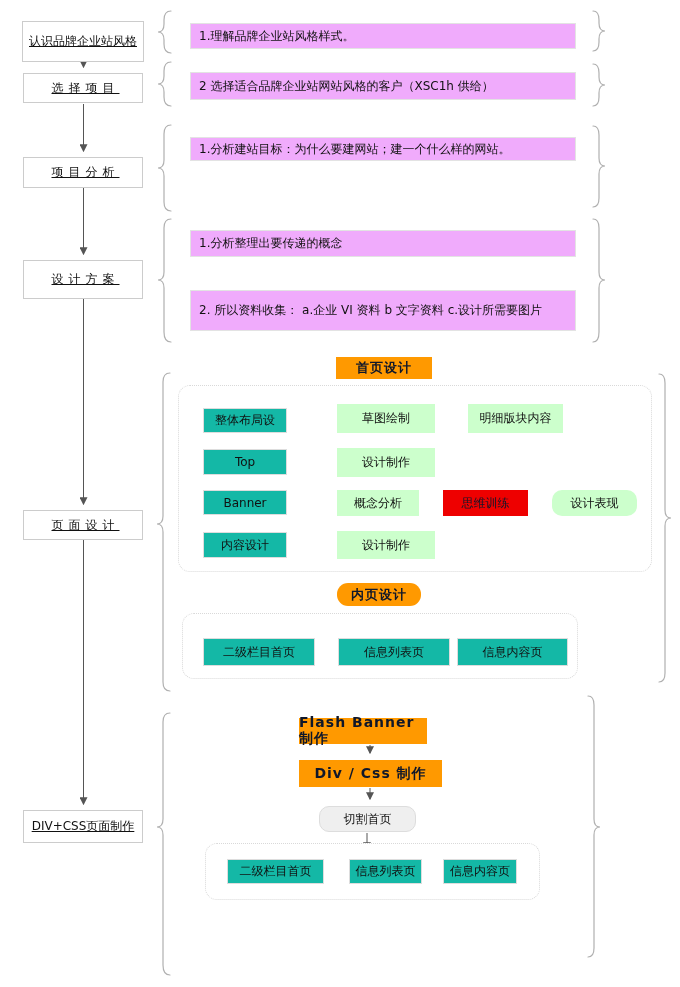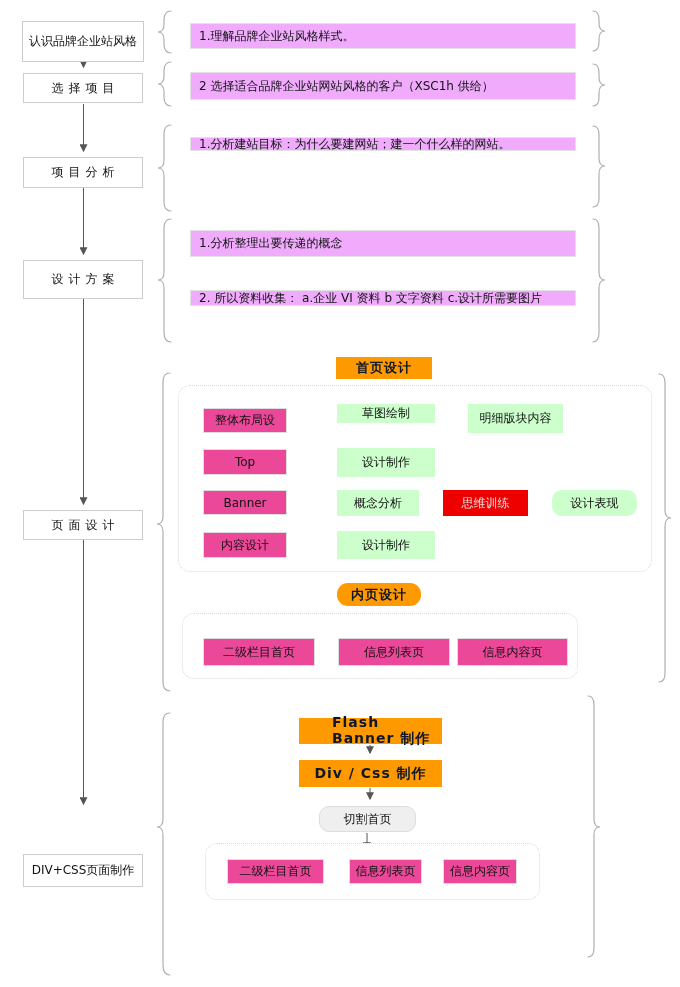--- a/index.html
+++ b/index.html
@@ -1,36 +1,36 @@
 <!DOCTYPE html>
 <html><head>
 <meta charset="utf-8">
 <style>
   html,body{margin:0;padding:0;background:#fff;}
   .stage{position:relative;width:680px;height:987px;background:#fff;overflow:hidden;
          font-family:"DejaVu Sans","Liberation Sans",sans-serif;color:#111;}
   .abs{position:absolute;box-sizing:border-box;}
   
   .lbox{background:#fff;border:1px solid #ccc;display:flex;align-items:center;justify-content:center;
-        font-size:12px;color:#111;z-index:2;text-align:center;}
+        font-size:12px;color:#111;z-index:2;text-align:center;text-decoration:underline;}
   .ls5{letter-spacing:5px;text-indent:5px;}
   
   .note{background:#f0abfc;border:1px solid #e3e3e3;display:flex;align-items:center;
         font-size:12px;padding-left:8px;z-index:2;white-space:nowrap;overflow:hidden;}
   
   .orange{background:#FF9900;color:#0f172a;font-weight:bold;display:flex;align-items:center;
           justify-content:center;font-size:13px;z-index:2;letter-spacing:1px;}
   
   .dotted{border:1px dotted #d9d9d9;border-radius:12px;z-index:1;background:#fff;}
   
-  .gnode{background:#ec4899;border:1px solid #ddd;display:flex;align-items:center;justify-content:center;
+  .gnode{background:#14b8a6;border:1px solid #ddd;display:flex;align-items:center;justify-content:center;
          font-size:12px;z-index:2;}
   .green{background:#CCFFCC;border:none;display:flex;align-items:center;justify-content:center;
          font-size:12px;z-index:2;}
-  .red{background:#EE0000;color:#e5e5e5;display:flex;align-items:center;justify-content:center;
+  .red{background:#EE0000;color:#0f172a;display:flex;align-items:center;justify-content:center;
        font-size:12px;z-index:2;}
   svg.connectors{position:absolute;left:0;top:0;z-index:0;pointer-events:none;}
 </style>
 </head>
 <body>
 
 <div class="stage">
 
   <svg class="connectors" width="680" height="987" viewBox="0 0 680 987">
     <defs>
@@ -81,53 +81,53 @@
       <path d="M170,713 Q163,713 163,722 L163,819 Q163,827 157,827 Q163,827 163,835 L163,965 Q163,975 170,975"></path>
       <path d="M588,696 Q594,696 594,705 L594,819 Q594,827 600,827 Q594,827 594,835 L594,948 Q594,957 588,957"></path>
     </g>
   </svg>
 
   <div class="abs lbox" style="left:22px;top:21px;width:122px;height:41px;">认识品牌企业站风格</div>
   <div class="abs lbox ls5" style="left:23px;top:73px;width:120px;height:30px;">选择项目</div>
   <div class="abs lbox ls5" style="left:23px;top:157px;width:120px;height:31px;">项目分析</div>
   <div class="abs lbox ls5" style="left:23px;top:260px;width:120px;height:39px;">设计方案</div>
   <div class="abs lbox ls5" style="left:23px;top:510px;width:120px;height:30px;">页面设计</div>
-  <div class="abs lbox" style="left:23px;top:810px;width:120px;height:33px;margin-top:44px;">DIV+CSS页面制作</div>
+  <div class="abs lbox" style="left:23px;top:810px;width:120px;height:33px;">DIV+CSS页面制作</div>
 
   <div class="abs note" style="left:190px;top:23px;width:386px;height:26px;">1.理解品牌企业站风格样式。</div>
   <div class="abs note" style="left:190px;top:72px;width:386px;height:28px;">2 选择适合品牌企业站网站风格的客户（XSC1h 供给）</div>
-  <div class="abs note" style="left:190px;top:137px;width:386px;height:14px;">1.分析建站目标：为什么要建网站；建一个什么样的网站。</div>
+  <div class="abs note" style="left:190px;top:137px;width:386px;height:24px;">1.分析建站目标：为什么要建网站；建一个什么样的网站。</div>
   <div class="abs note" style="left:190px;top:230px;width:386px;height:27px;">1.分析整理出要传递的概念</div>
-  <div class="abs note" style="left:190px;top:290px;width:386px;height:16px;">2. 所以资料收集：  a.企业 VI 资料 b 文字资料 c.设计所需要图片</div>
+  <div class="abs note" style="left:190px;top:290px;width:386px;height:41px;">2. 所以资料收集：  a.企业 VI 资料 b 文字资料 c.设计所需要图片</div>
 
   <div class="abs orange" style="left:336px;top:357px;width:96px;height:22px;">首页设计</div>
   <div class="abs dotted" style="left:178px;top:385px;width:474px;height:187px;"></div>
 
   <div class="abs gnode" style="left:203px;top:408px;width:84px;height:25px;">整体布局设</div>
-  <div class="abs green" style="left:337px;top:404px;width:98px;height:19px;">草图绘制</div>
+  <div class="abs green" style="left:337px;top:404px;width:98px;height:29px;">草图绘制</div>
   <div class="abs green" style="left:468px;top:404px;width:95px;height:29px;">明细版块内容</div>
 
   <div class="abs gnode" style="left:203px;top:449px;width:84px;height:26px;">Top</div>
   <div class="abs green" style="left:337px;top:448px;width:98px;height:29px;">设计制作</div>
 
   <div class="abs gnode" style="left:203px;top:490px;width:84px;height:25px;">Banner</div>
   <div class="abs green" style="left:337px;top:490px;width:82px;height:26px;">概念分析</div>
   <div class="abs red" style="left:443px;top:490px;width:85px;height:26px;">思维训练</div>
   <div class="abs green" style="left:552px;top:490px;width:85px;height:26px;border-radius:10px;">设计表现</div>
 
   <div class="abs gnode" style="left:203px;top:532px;width:84px;height:26px;">内容设计</div>
   <div class="abs green" style="left:337px;top:531px;width:98px;height:28px;">设计制作</div>
 
   <div class="abs orange" style="left:337px;top:583px;width:84px;height:23px;border-radius:11px;">内页设计</div>
   <div class="abs dotted" style="left:182px;top:613px;width:396px;height:66px;"></div>
   <div class="abs gnode" style="left:203px;top:638px;width:112px;height:28px;">二级栏目首页</div>
   <div class="abs gnode" style="left:338px;top:638px;width:112px;height:28px;">信息列表页</div>
   <div class="abs gnode" style="left:457px;top:638px;width:111px;height:28px;">信息内容页</div>
 
-  <div class="abs orange" style="left:299px;top:718px;width:143px;height:26px;font-size:14px;padding-left:33px;">Flash Banner 制作</div>
+  <div class="abs orange" style="left:299px;top:718px;width:128px;height:26px;font-size:14px;">Flash Banner 制作</div>
   <div class="abs orange" style="left:299px;top:760px;width:143px;height:27px;font-size:14px;">Div / Css  制作</div>
   <div class="abs gnode" style="left:319px;top:806px;width:97px;height:26px;background:#efefef;border-radius:10px;">切割首页</div>
 
   <div class="abs dotted" style="left:205px;top:843px;width:335px;height:57px;"></div>
   <div class="abs gnode" style="left:227px;top:859px;width:97px;height:25px;">二级栏目首页</div>
   <div class="abs gnode" style="left:349px;top:859px;width:73px;height:25px;">信息列表页</div>
   <div class="abs gnode" style="left:443px;top:859px;width:74px;height:25px;">信息内容页</div>
 
 </div>
 

